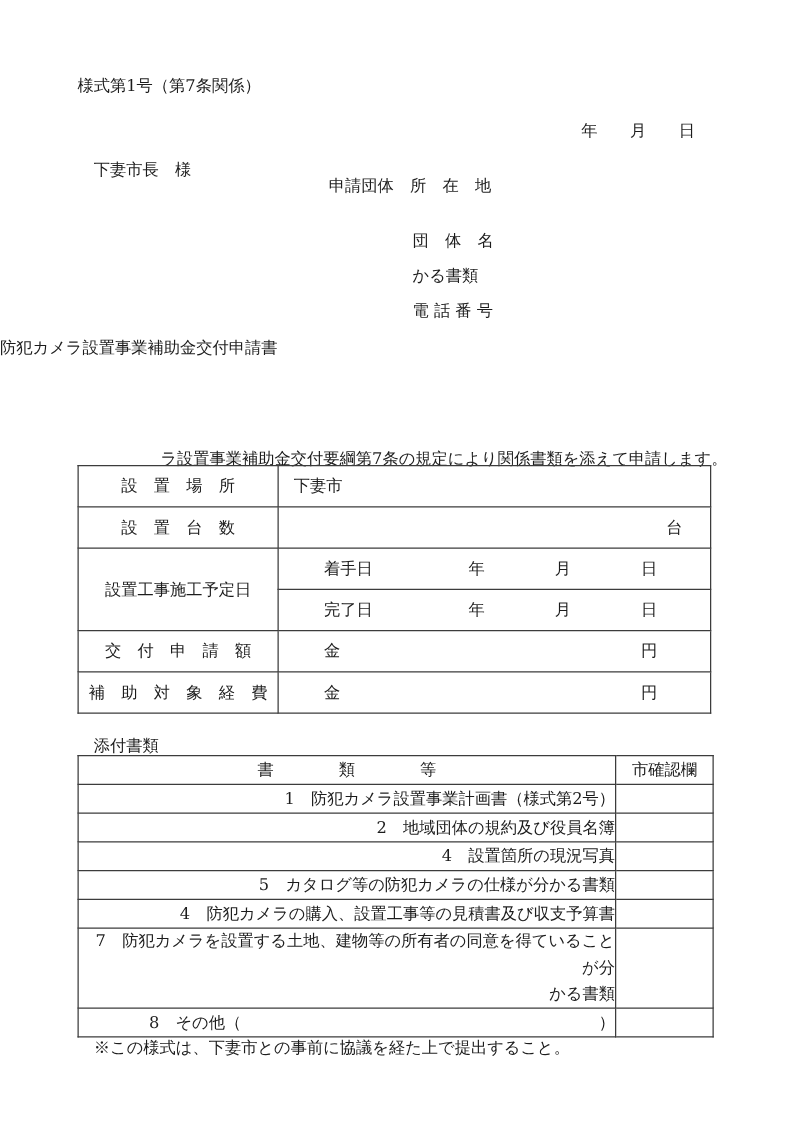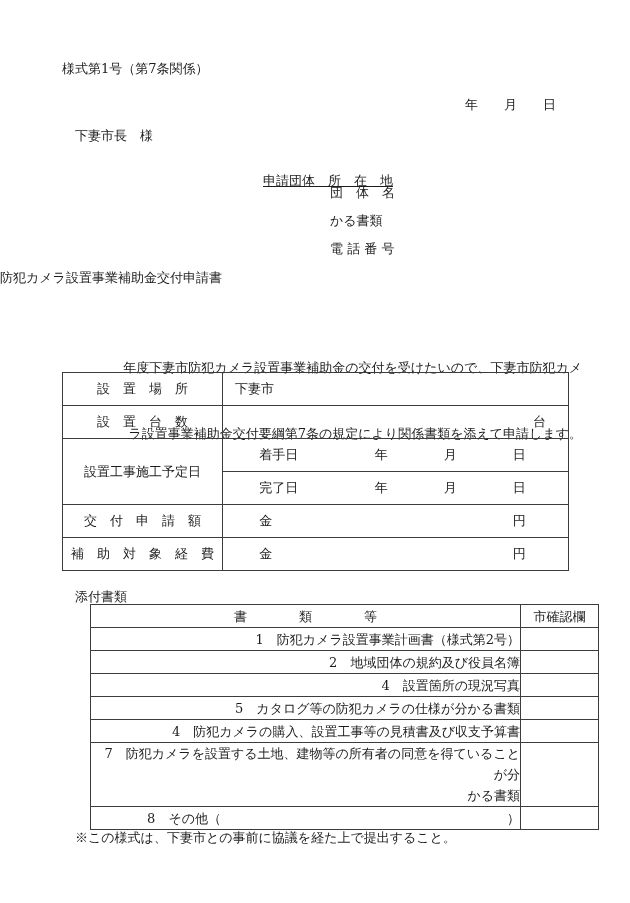--- a/index.html
+++ b/index.html
@@ -5,21 +5,21 @@
   html,body { margin:0; padding:0; background:#ffffff; }
   .page {
     position:relative; width:630px; height:903px; background:#ffffff;
     font-family:"DejaVu Serif","Liberation Serif",serif;
     color:#1c1c1c; font-size:13px; overflow:hidden;
   }
   .abs { position:absolute; white-space:pre;text-align:right; }
   .form-number { left:62px; top:60px; }
   .date-line { left:465px; top:84px;margin-top:12px; }
   .addressee { left:75px; top:127px; }
-  .app-address { left:263px; top:172px;text-decoration:underline; }
+  .app-address { left:263px; top:140px; }
   .app-org { left:330px; top:184px; }
   .app-rep { left:330px; top:212px; }
   .app-phone { left:330px; top:240px; }
   .doc-title { left:0; top:269px; width:630px; text-align:left; white-space:pre; }
   .body-text { left:62px; top:313px; width:520px; line-height:22px; }
   .body-text div { white-space:pre; }
 
   table { border-collapse:collapse; table-layout:fixed; position:absolute; }
   td { border:1px solid #3c3c3c; padding:0; vertical-align:middle; }
 
@@ -29,21 +29,21 @@
   .main-table td.val { position:relative; }
   .val .fx { position:absolute; top:50%; transform:translateY(-50%); white-space:pre; }
   .pos-a { left:10.5%; }
   .pos-b { left:44%; }
   .pos-c { left:64%; }
   .pos-d { left:84%; }
   .val-place { text-align:left; padding-left:12px; }
   .val-count { text-align:right; padding-right:22px; }
 
   .attach-label { left:75px; top:588px; }
-  .attach-table { left:62px; top:604px; width:508px;margin-left:28px; }
+  .attach-table { left:62px; top:604px; width:508px; }
   .attach-table td { height:22px; line-height:21px; }
   .attach-table td.hdr-doc { text-align:center; white-space:pre; }
   .attach-table td.hdr-chk { text-align:center; }
   .attach-table td.doc { text-align:right; padding-left:12px; white-space:pre-line; }
   .attach-table tr.tall td { height:44px; }
   .note { left:75px; top:829px; }
 </style>
 </head>
 <body>
 
@@ -54,21 +54,20 @@
   <div class="abs addressee">下妻市長　様</div>
 
   <div class="abs app-address">申請団体　所　在　地</div>
   <div class="abs app-org">団　体　名</div>
   <div class="abs app-rep">かる書類</div>
   <div class="abs app-phone">電 話 番 号</div>
 
   <div class="abs doc-title">防犯カメラ設置事業補助金交付申請書</div>
 
   <div class="abs body-text">
-    <div>　　　　年度下妻市防犯カメラ設置事業補助金の交付を受けたいので、下妻市防犯カメ</div>
     <div>ラ設置事業補助金交付要綱第7条の規定により関係書類を添えて申請します。</div>
   </div>
 
   <table class="main-table">
     <colgroup>
         <col style="width:160px">
         <col style="width:346px">
       </colgroup>
     <tbody>
         <tr>

